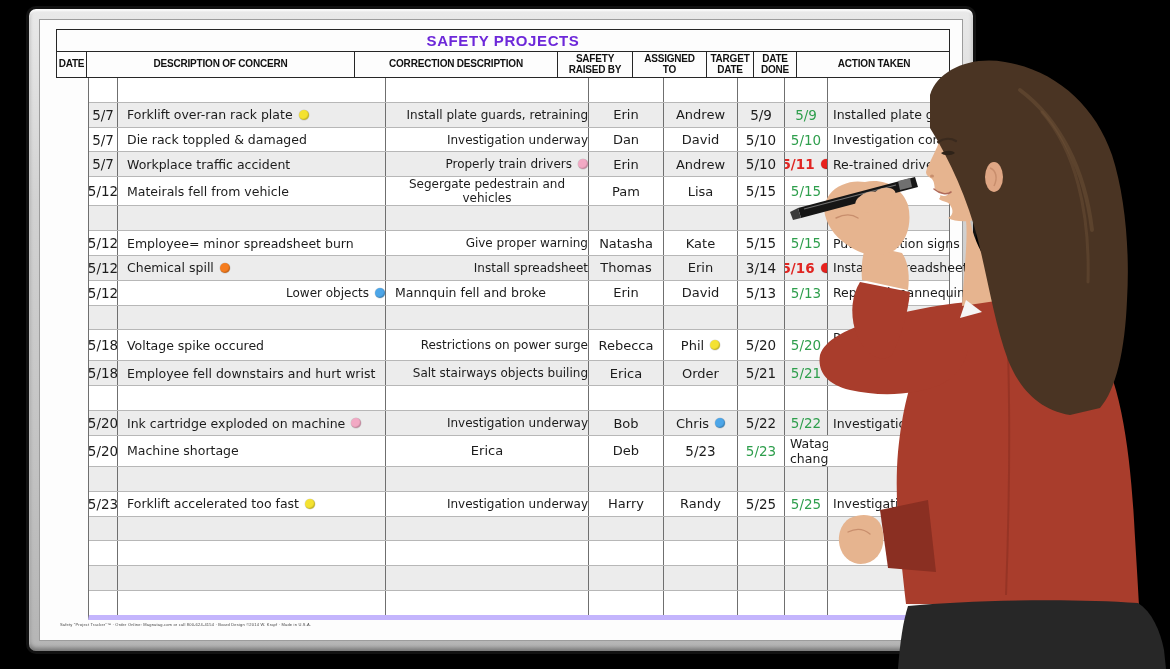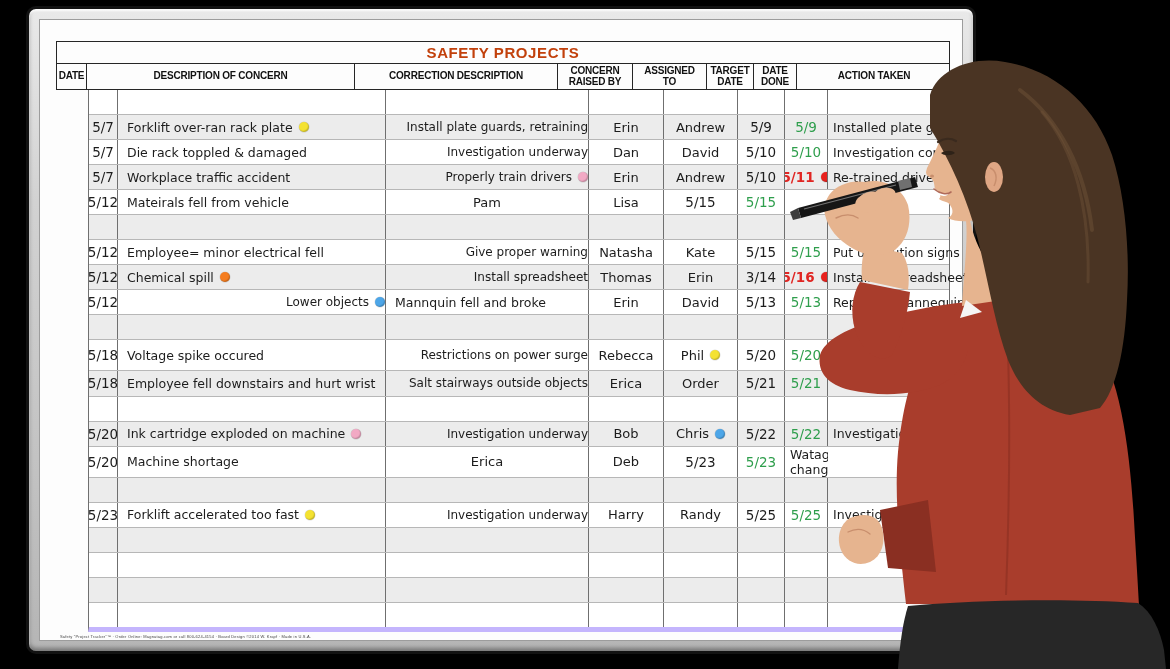--- a/index.html
+++ b/index.html
@@ -8,21 +8,21 @@
   
   .board{position:absolute;left:26px;top:6px;width:944px;height:642px;border-radius:10px;
          background:linear-gradient(180deg,#e9e9e9 0%,#d2d2d2 30%,#c3c3c3 70%,#b5b5b5 100%);
          border:3px solid #121212;
          box-shadow:inset 0 2px 2px rgba(255,255,255,.85), inset 0 -3px 4px rgba(0,0,0,.35);}
   .surface{position:absolute;left:10px;top:10px;right:10px;bottom:10px;background:#fdfdfd;
            border:1px solid #9c9c9c;}
   
   .ttable{position:absolute;left:16px;top:9px;width:894px;}
   .title-row{height:21px;border:1px solid #262626;display:flex;align-items:center;justify-content:center;
-             font-weight:bold;font-size:15px;letter-spacing:.6px;color:#c2410c;margin-top:12px;}
+             font-weight:bold;font-size:15px;letter-spacing:.6px;color:#6d28d9;}
   .hrow{display:grid;grid-template-columns:30px 268px 203px 75px 74px 47px 43px 154px;
         border:1px solid #262626;border-top:0;height:25px;}
   .hcell{display:flex;align-items:center;justify-content:center;text-align:center;
          font-size:10px;font-weight:bold;color:#111;line-height:1.05;white-space:pre-line;
          border-right:1px solid #262626;letter-spacing:-.2px;}
   .hcell:last-child{border-right:0;}
   .rows{display:flex;flex-direction:column;height:537px;
         border-left:1px solid #6f6f6f;border-right:1px solid #6f6f6f;border-bottom:5px solid #c4b5fd;margin-left:32px;}
   .row{flex:1;display:grid;grid-template-columns:29px 268px 203px 75px 74px 47px 43px 155px;
        border-bottom:1px solid #b7b7b7;background:#fff;}
@@ -58,21 +58,21 @@
 <div id="scene">
 
   <div class="board">
     <div class="surface">
       <div class="ttable">
         <div class="title-row">SAFETY PROJECTS</div>
         <div class="hrow" id="headerRow">
             <div class="hcell">DATE</div>
             <div class="hcell">DESCRIPTION OF CONCERN</div>
             <div class="hcell">CORRECTION DESCRIPTION</div>
-            <div class="hcell">CONCERN
+            <div class="hcell">SAFETY
 RAISED BY</div>
             <div class="hcell">ASSIGNED
 TO</div>
             <div class="hcell">TARGET
 DATE</div>
             <div class="hcell">DATE
 DONE</div>
             <div class="hcell">ACTION TAKEN</div>
           </div>
         <div class="rows" id="rowsContainer">
@@ -168,20 +168,23 @@
                 <span class="dot dot-green"></span>
               </div>
             </div>
             <div class="row">
               <div class="cell c-date">
                 <span>5/12</span>
               </div>
               <div class="cell c-desc">
                 <span>Mateirals fell from vehicle</span>
               </div>
+              <div class="cell c-corr">
+                <span>Segergate pedestrain and vehicles</span>
+              </div>
               <div class="cell c-name">
                 <span>Pam</span>
               </div>
               <div class="cell c-name">
                 <span>Lisa</span>
               </div>
               <div class="cell c-date2">
                 <span>5/15</span>
               </div>
               <div class="cell c-date2 ontime">
@@ -197,21 +200,21 @@
               <div class="cell c-name"></div>
               <div class="cell c-date2"></div>
               <div class="cell c-date2"></div>
               <div class="cell c-action"></div>
             </div>
             <div class="row">
               <div class="cell c-date">
                 <span>5/12</span>
               </div>
               <div class="cell c-desc">
-                <span>Employee= minor electrical fell</span>
+                <span>Employee= minor spreadsheet burn</span>
               </div>
               <div class="cell c-corr">
                 <span>Give proper warning</span>
               </div>
               <div class="cell c-name">
                 <span>Natasha</span>
               </div>
               <div class="cell c-name">
                 <span>Kate</span>
               </div>
@@ -319,21 +322,21 @@
               </div>
             </div>
             <div class="row">
               <div class="cell c-date">
                 <span>5/18</span>
               </div>
               <div class="cell c-desc">
                 <span>Employee fell downstairs and hurt wrist</span>
               </div>
               <div class="cell c-corr">
-                <span>Salt stairways outside objects</span>
+                <span>Salt stairways objects builing</span>
               </div>
               <div class="cell c-name">
                 <span>Erica</span>
               </div>
               <div class="cell c-name">
                 <span>Order</span>
               </div>
               <div class="cell c-date2">
                 <span>5/21</span>
               </div>

